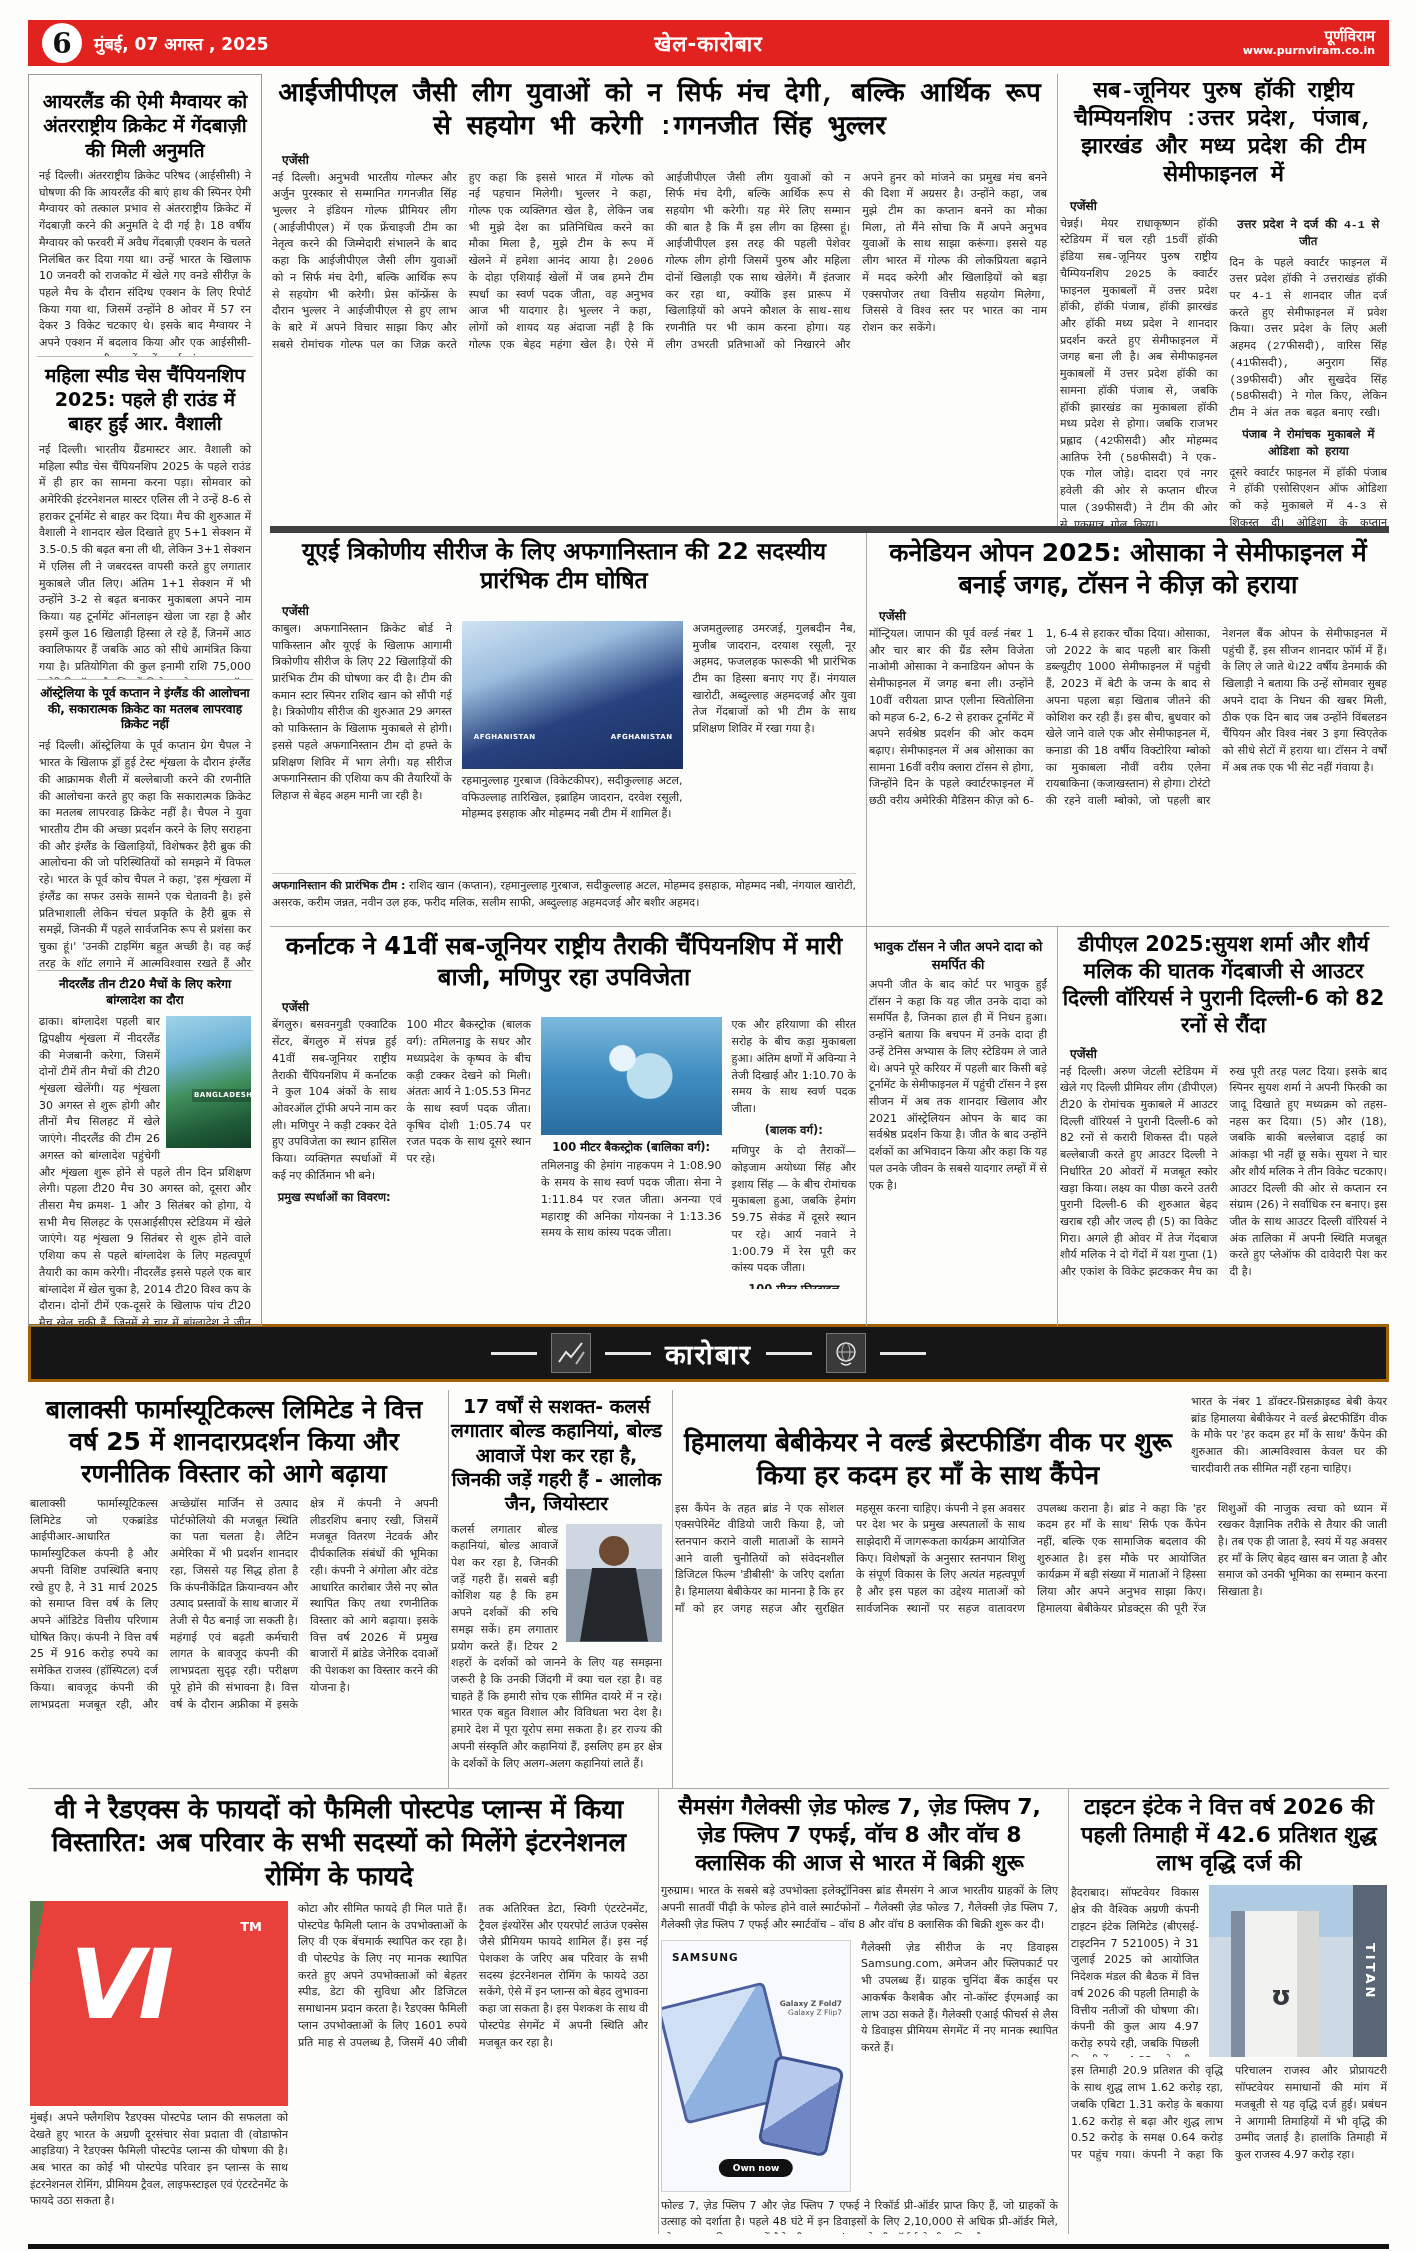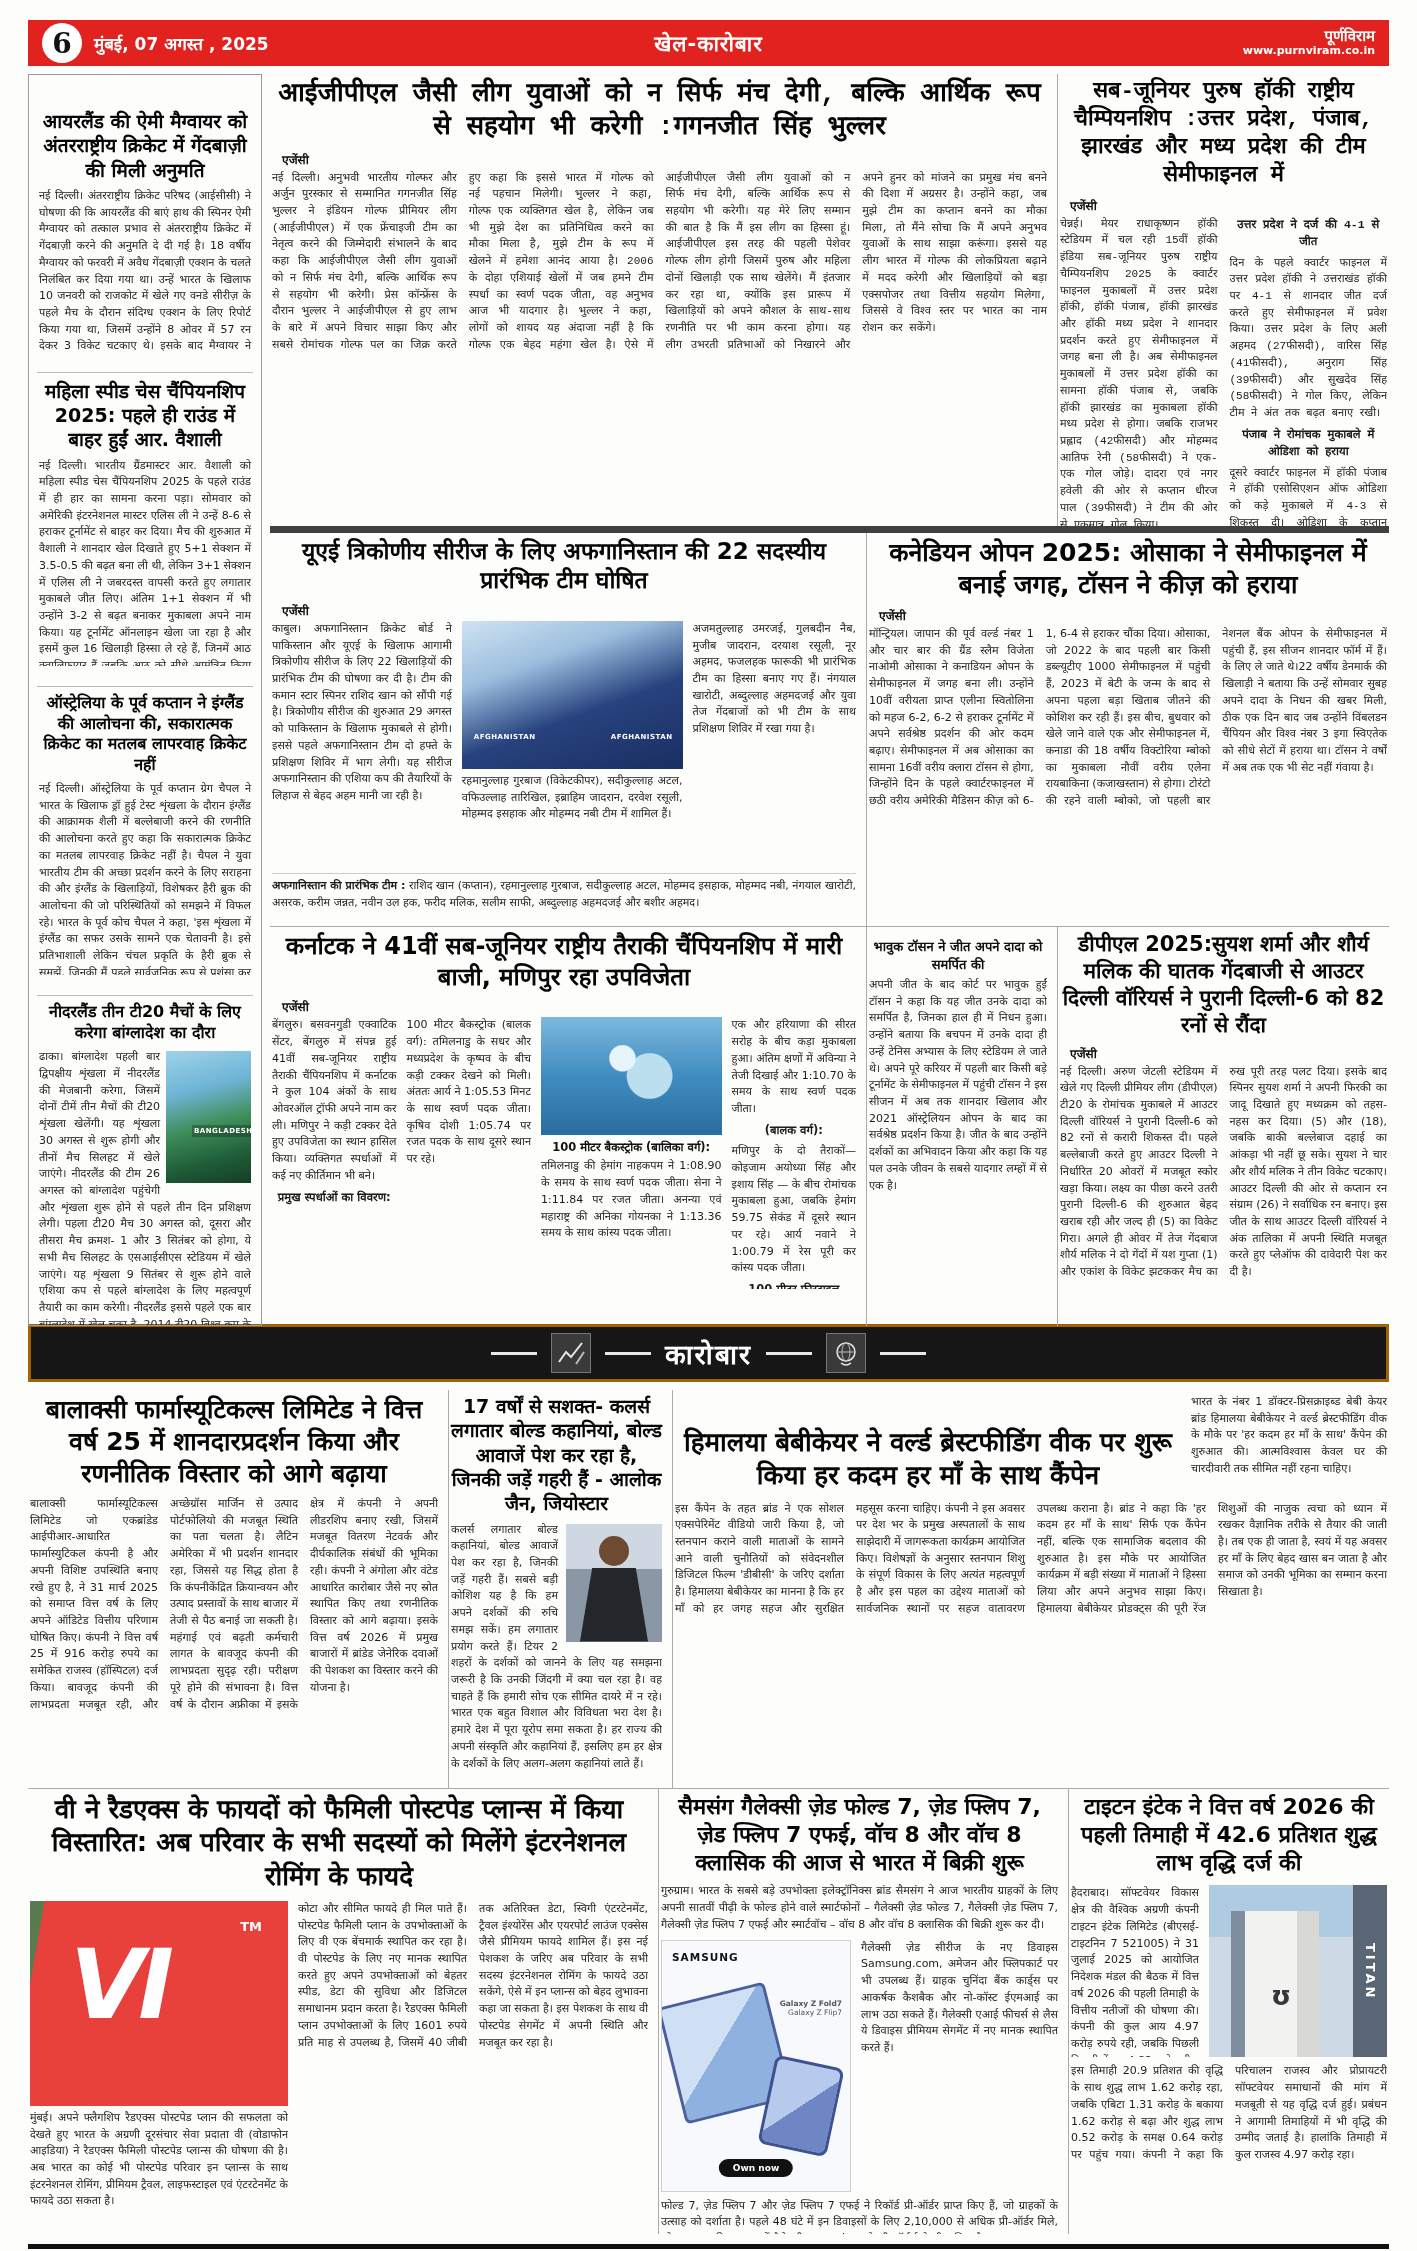--- a/index.html
+++ b/index.html
@@ -12,33 +12,33 @@
   
   .masthead{ height:46px; background:#e2221e; display:flex; align-items:center; color:#fff; padding:0 14px; position:relative; }
   .page-num{ width:40px; height:40px; background:#fff; color:#111; border-radius:50%; display:flex; align-items:center; justify-content:center; font-size:28px; font-weight:700; font-family:"DejaVu Serif", serif; margin-right:12px; flex:0 0 auto; }
   .mast-date{ font-size:17px; font-weight:700; }
   .mast-center{ position:absolute; left:0; right:0; text-align:center; font-size:21px; font-weight:700; letter-spacing:1px; pointer-events:none; }
   .mast-right{ margin-left:auto; text-align:right; line-height:1.15; }
   .mast-brand{ font-size:15px; font-weight:700; display:block; }
   .mast-url{ font-size:11px; font-weight:700; display:block; }
   
   .hd{ font-weight:700; text-align:center; line-height:1.28; color:#060606; }
-  .h20{font-size:19px;} .h21{font-size:16px;} .h22{font-size:21px;} .h23{font-size:22px;}
+  .h20{font-size:19px;} .h21{font-size:12px;} .h22{font-size:21px;} .h23{font-size:22px;}
   .h24{font-size:23px;} .h25{font-size:24px;} .h26{font-size:25px;} .h27{font-size:26px;}
   .byline{ font-weight:700; font-size:12px; margin:6px 0 2px 10px; }
   .body-txt{ font-size:11px; line-height:1.52; text-align:justify; color:#1c1c1c; }
   .subhd{ font-weight:700; font-size:11.5px; text-align:center; margin:4px 0; }
   .cols2{ columns:2; column-gap:12px; }
   .cols3{ columns:3; column-gap:12px; }
   .cols4{ columns:4; column-gap:12px; }
   .ovh{ overflow:hidden; }
   
   .sports{ display:grid; grid-template-columns:234px 1fr; gap:0 8px; margin-top:8px; height:1240px; }
   .left-col{ border:1px solid #9a9a9a; padding:8px 8px 0 8px; display:flex; flex-direction:column; overflow:hidden; }
-  .left-art{ padding:6px 2px 10px 2px; overflow:hidden;margin-top:20px; }
+  .left-art{ padding:6px 2px 10px 2px; overflow:hidden; }
   .left-art + .left-art{ border-top:1px solid #bbb; }
   .left-art .hd{ margin-bottom:6px; }
   .right-area{ display:flex; flex-direction:column; }
   .s-row1{ display:grid; grid-template-columns:1fr 332px; gap:0 8px; height:452px;font-family:Liberation Mono, monospace; }
   .s-row2{ display:grid; grid-template-columns:588px 1fr; gap:16px 8px; height:400px; border-top:7px solid #404040; }
   .s-row3{ display:grid; grid-template-columns:588px 1fr 332px; gap:0 8px; flex:1; border-top:1px solid #aaa; }
   .zone{ padding:4px 2px; overflow:hidden; }
   .zone + .zone{ border-left:1px solid #aaa; }
   
   .ph{ position:relative; overflow:hidden; }

